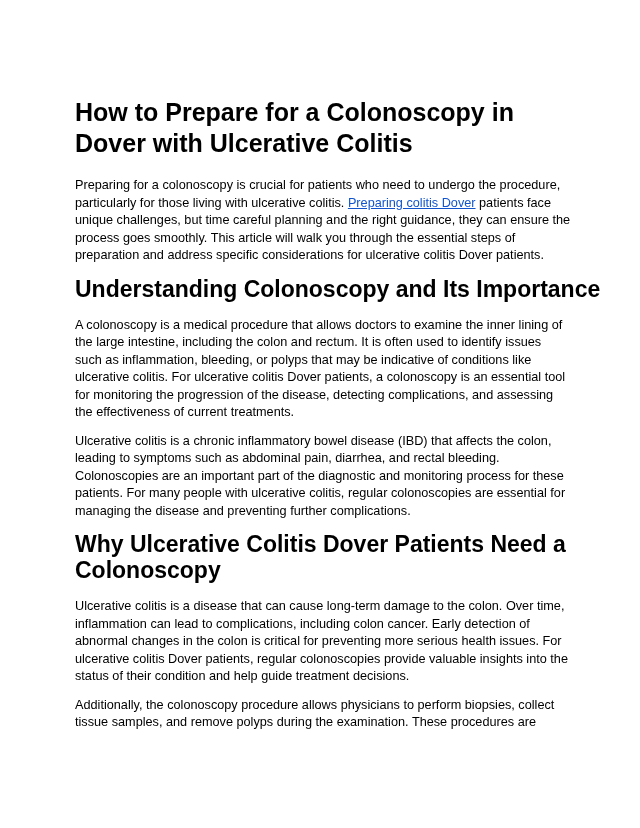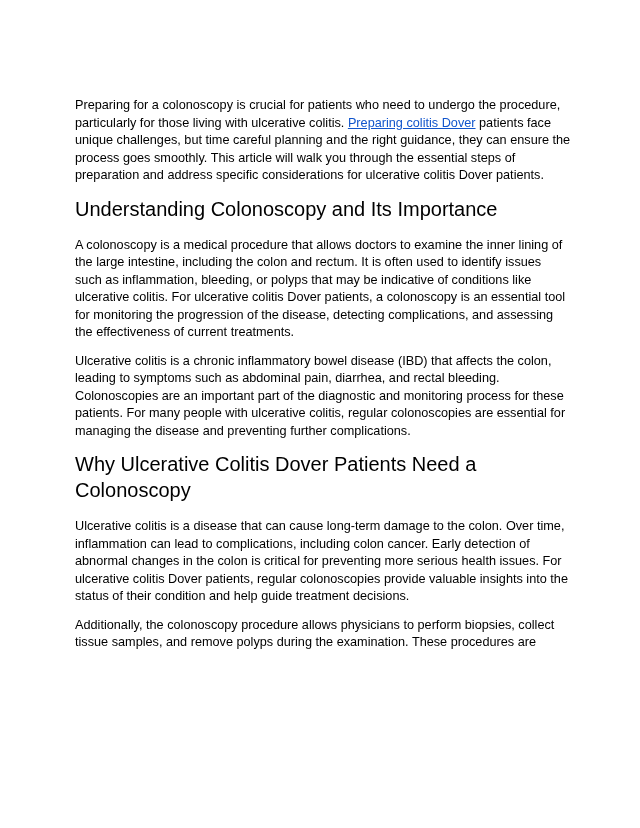--- a/index.html
+++ b/index.html
@@ -26,22 +26,22 @@
     font-family: "Liberation Sans", sans-serif;
     font-weight: 700;
     font-size: 25px;
     line-height: 31px;
     margin: 0 0 18px 0;
     white-space: pre;
     color: var(--text, #000000);
   }
   .doc-h2 {
     font-family: "Liberation Sans", sans-serif;
-    font-weight: 400;
-    font-size: 20px;
+    font-weight: 700;
+    font-size: 23px;
     line-height: 26px;
     margin: 3px 0 15px 0;
     white-space: pre;
     color: var(--text, #000000);
   }
   .doc-p {
     font-size: 12.7px;
     line-height: 17.5px;
     margin: 0 12px 11px 0;
     white-space: pre;
@@ -53,20 +53,22 @@
     text-decoration: underline;
     cursor: pointer;
   }
 </style>
 </head>
 <body>
 
 <div class="page">
   <div class="content">
 
+    <h1 class="doc-title">How to Prepare for a Colonoscopy in
+Dover with Ulcerative Colitis</h1>
 
     <p class="doc-p"><span>Preparing for a colonoscopy is crucial for patients who need to undergo the procedure,
 particularly for those living with ulcerative colitis. </span><a href="#" class="doc-link">Preparing colitis Dover</a><span> patients face
 unique challenges, but time careful planning and the right guidance, they can ensure the
 process goes smoothly. This article will walk you through the essential steps of
 preparation and address specific considerations for ulcerative colitis Dover patients.</span></p>
 
     <section class="doc-section">
       <h2 class="doc-h2">Understanding Colonoscopy and Its Importance</h2>
       <p class="doc-p">A colonoscopy is a medical procedure that allows doctors to examine the inner lining of

